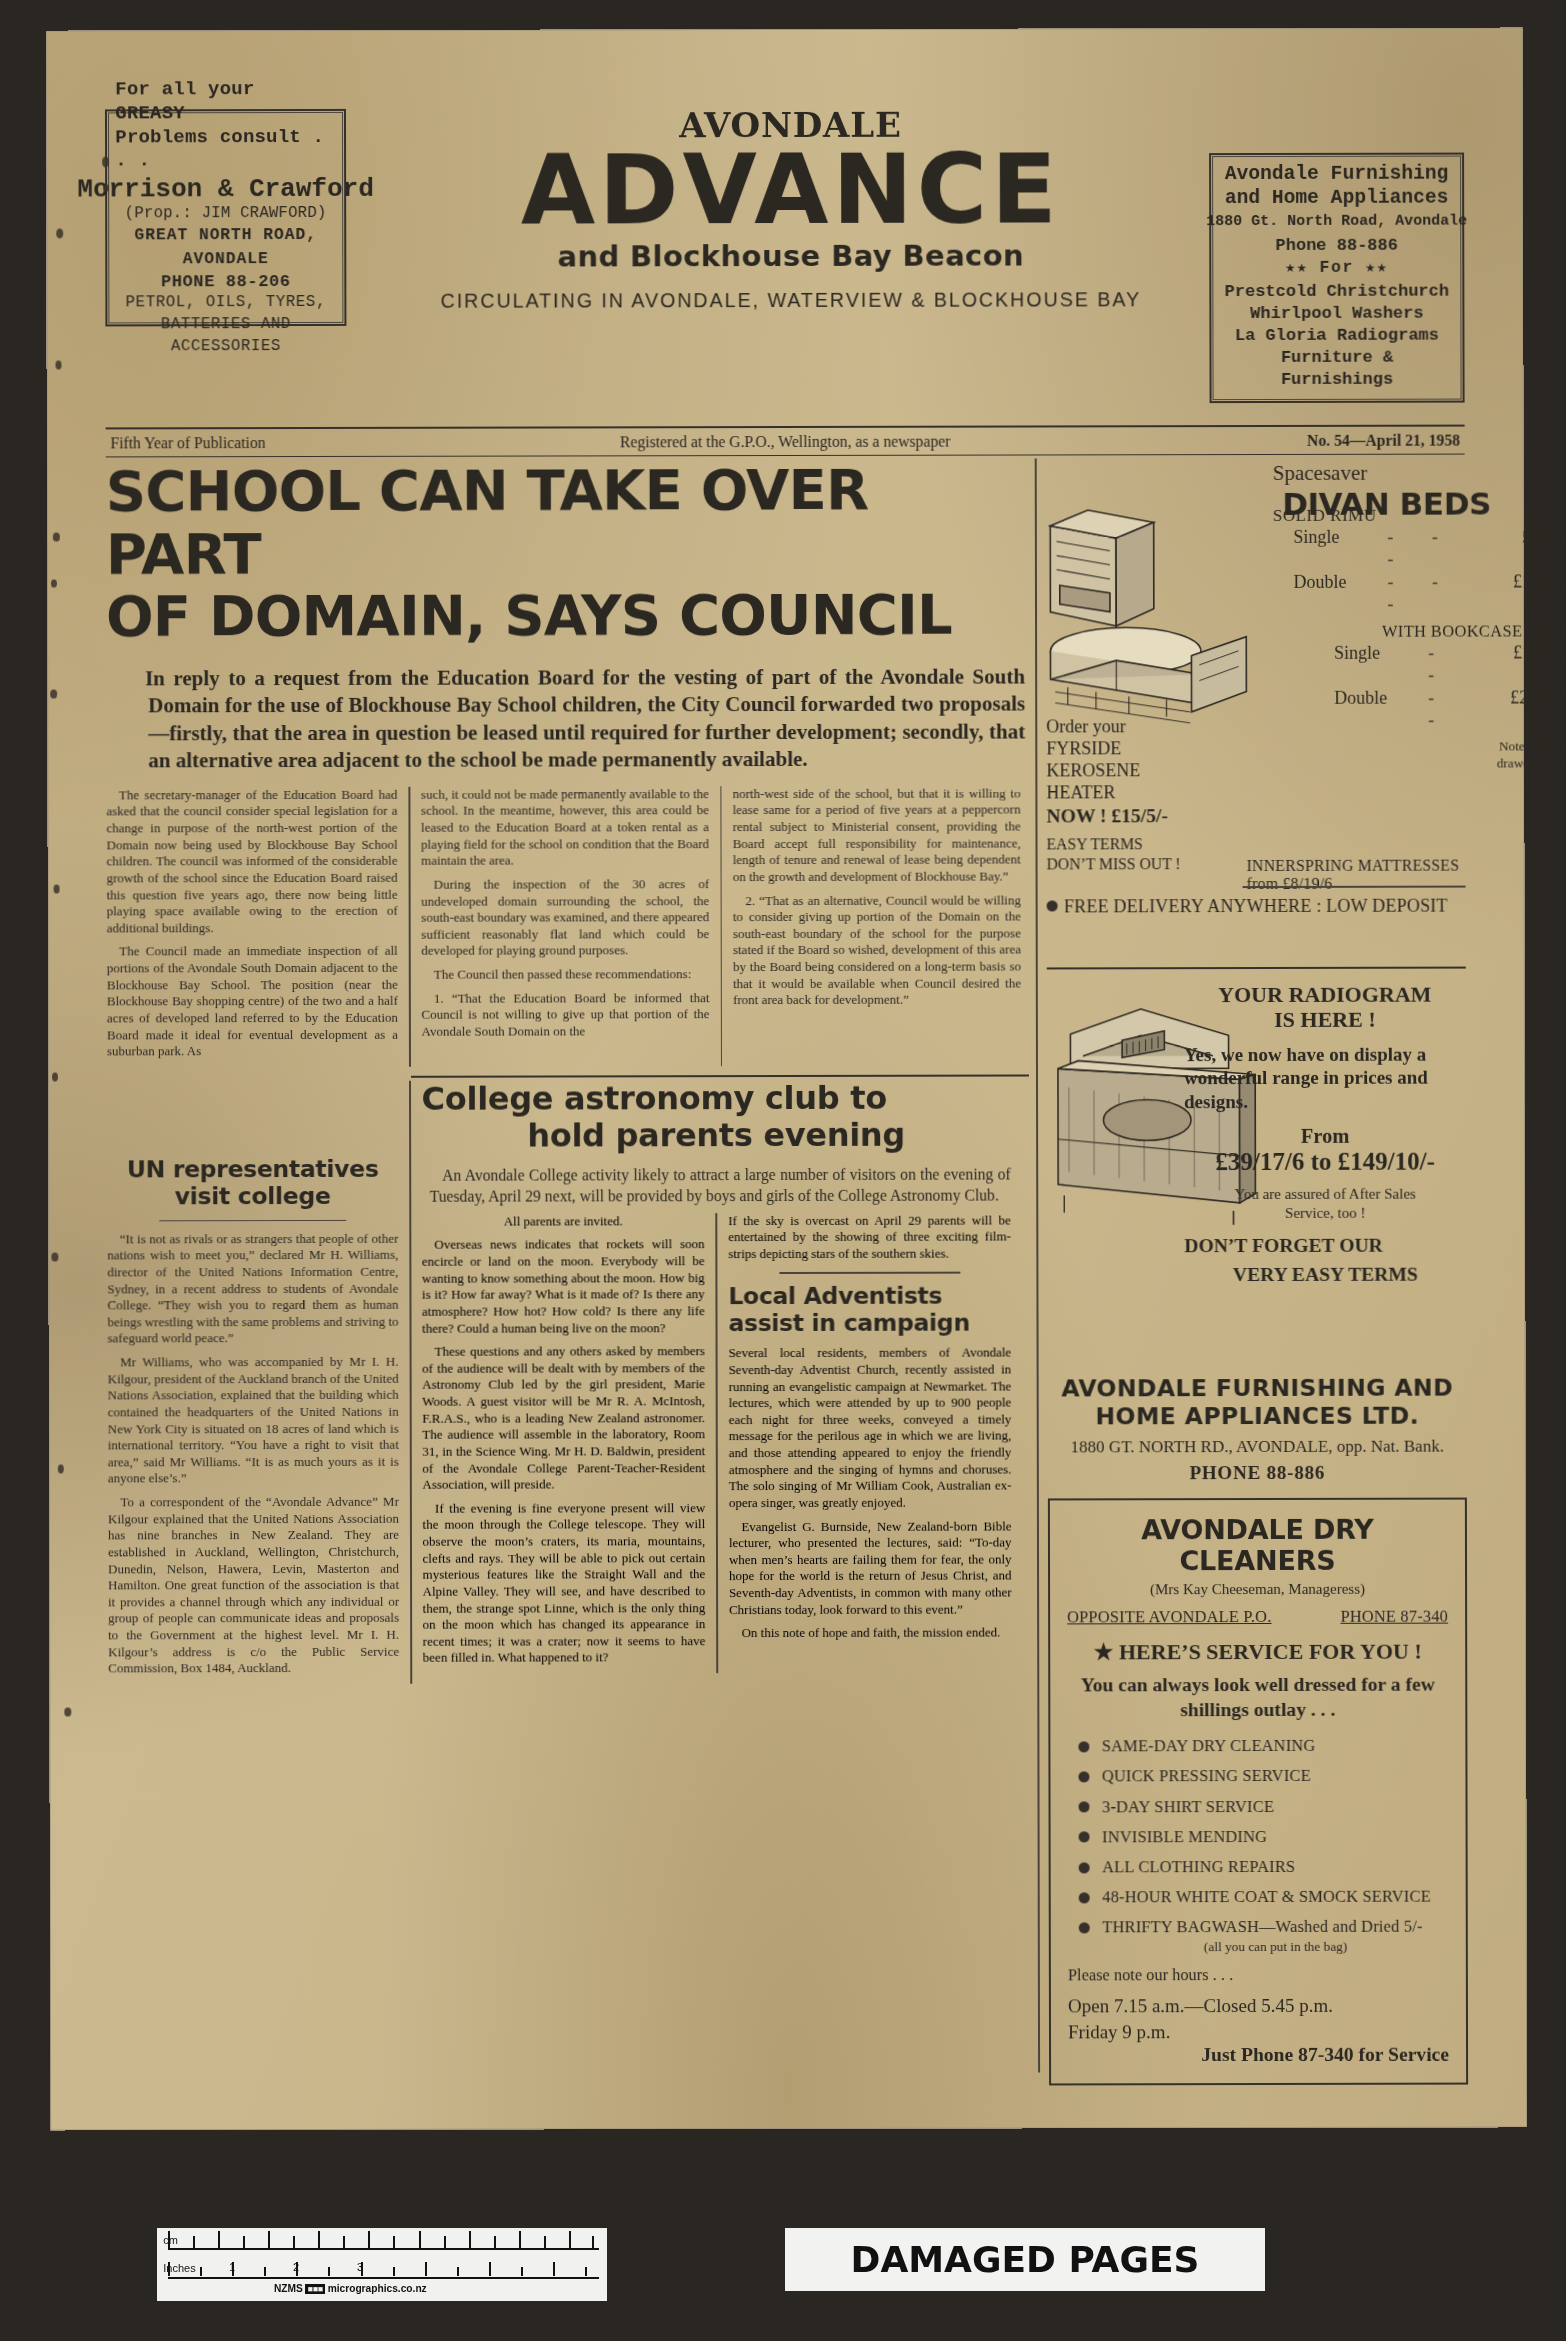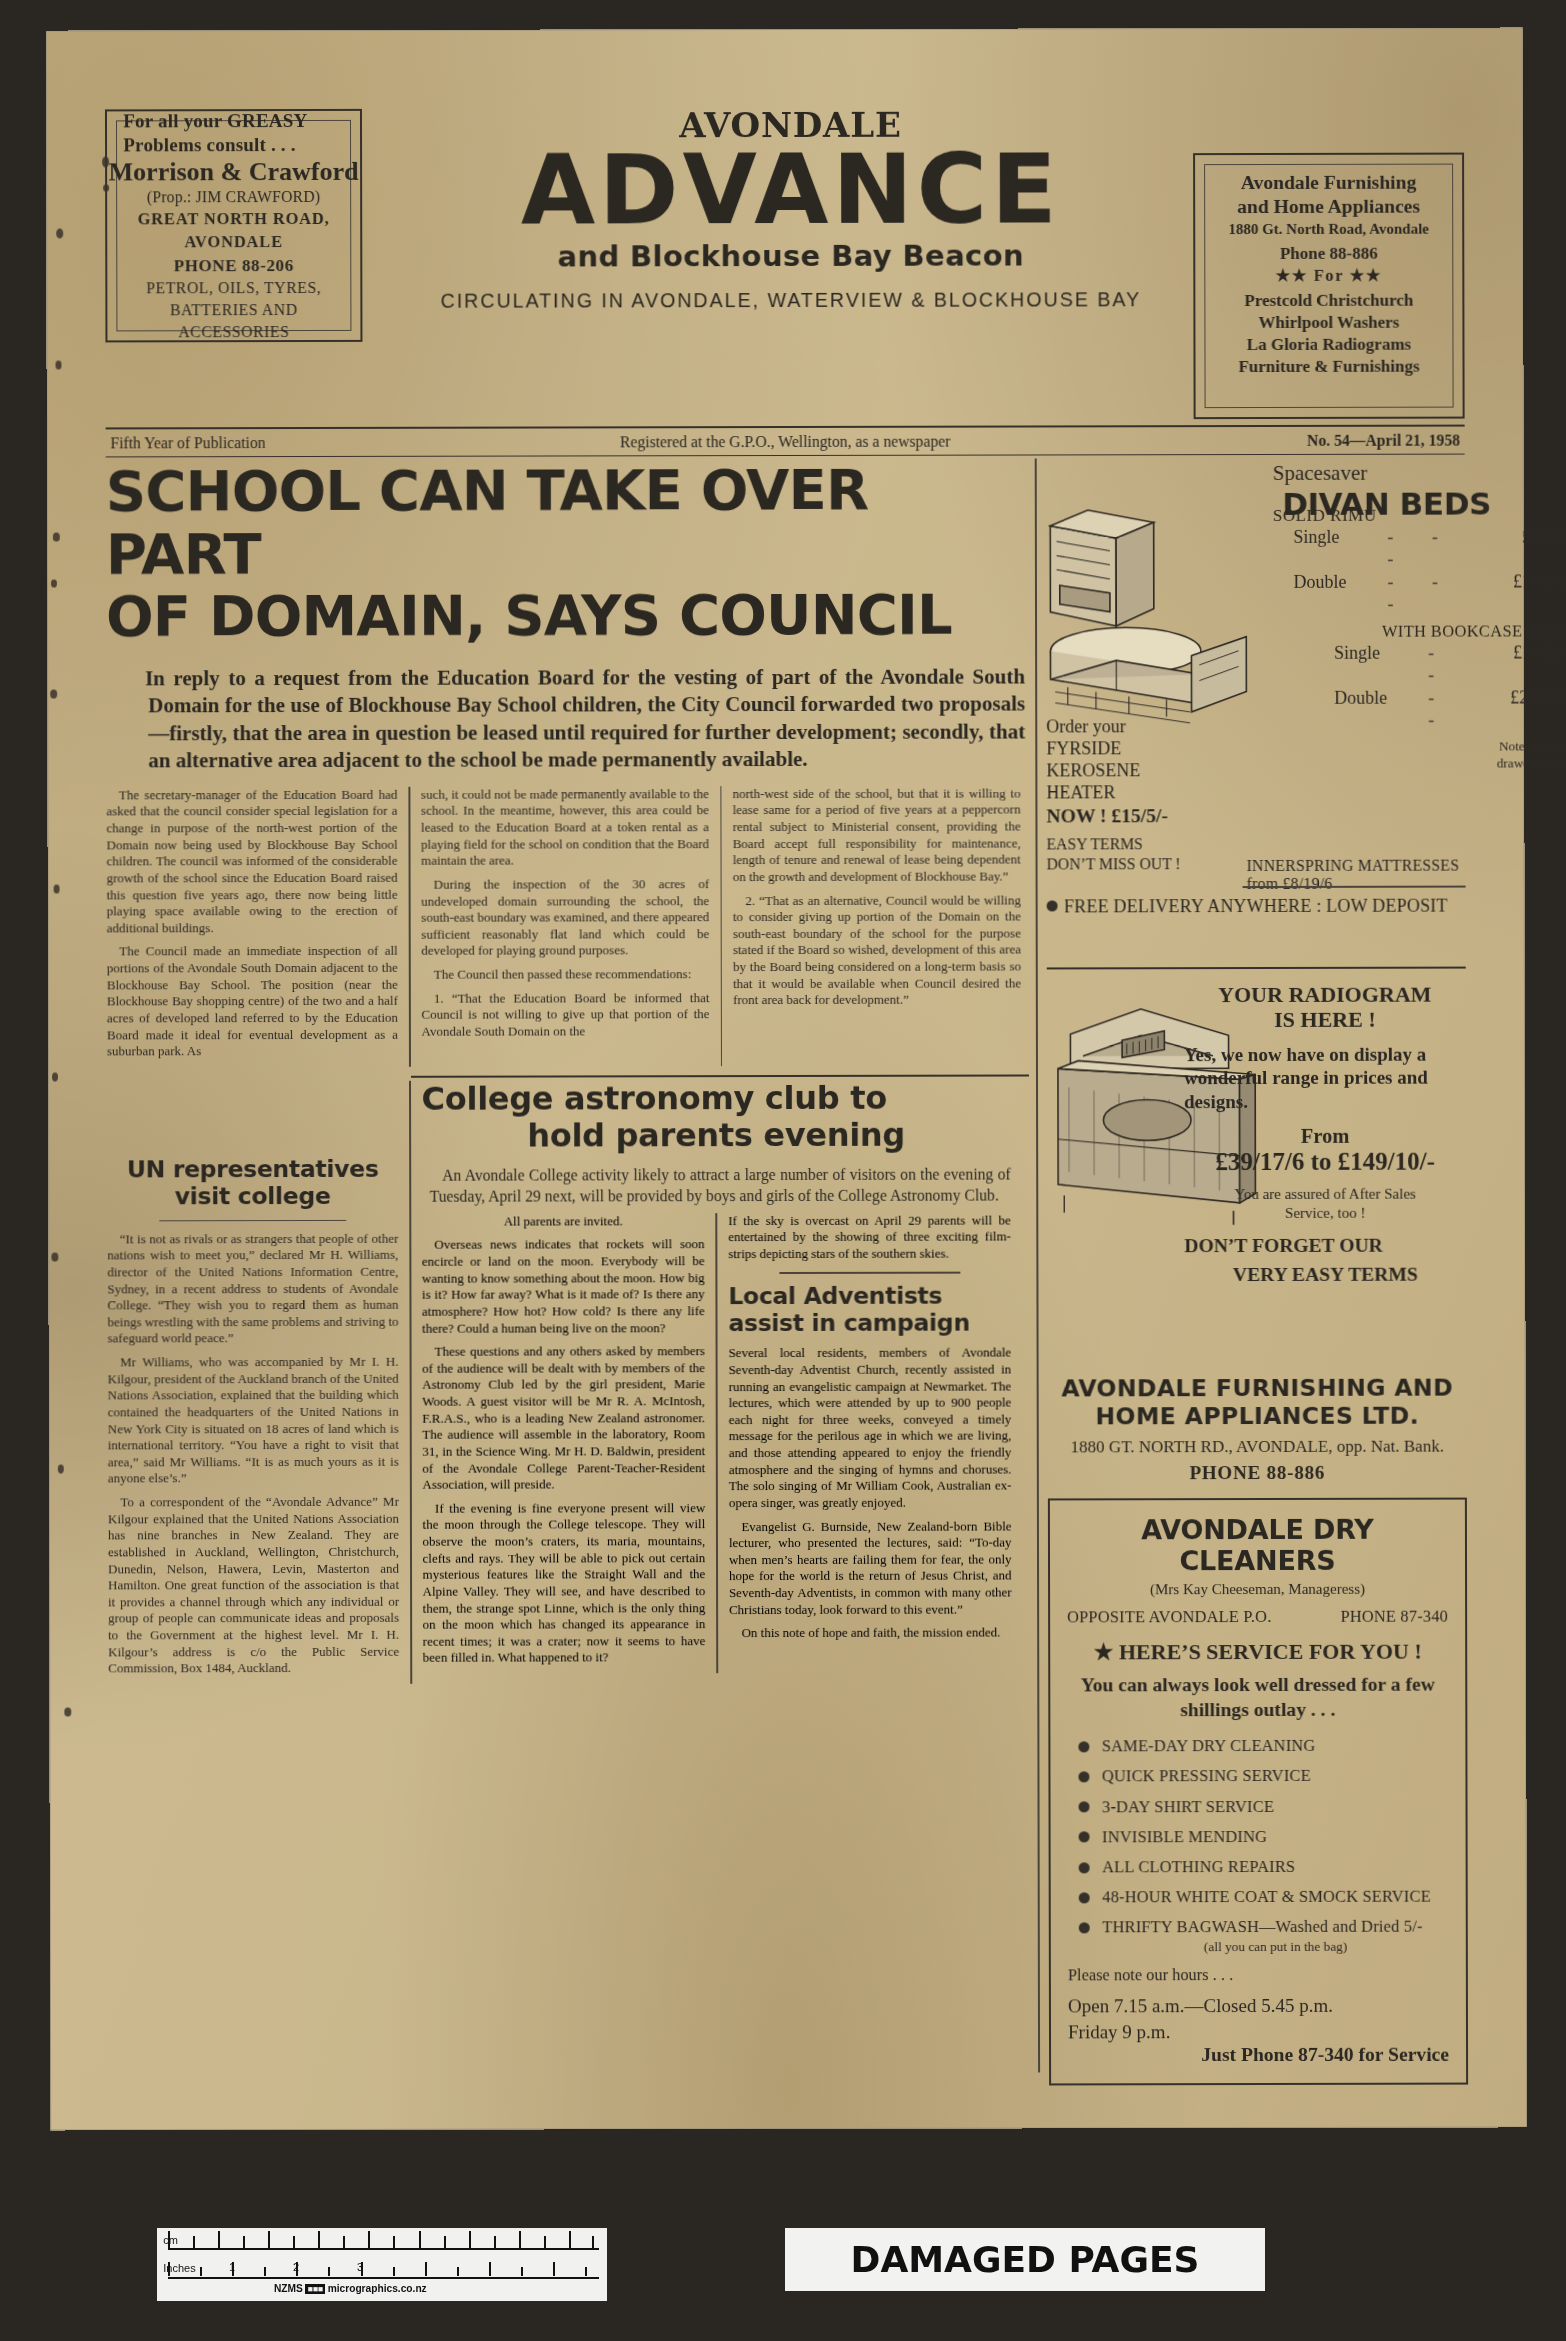--- a/index.html
+++ b/index.html
@@ -34,21 +34,22 @@
 
   
   .ink{color:#2b2721;}
 
   
   #masthead{position:absolute;left:0;top:0;width:100%;height:362px;}
 
   .adbox{
     position:absolute;
     border:2.3px solid #35302a;
-    padding:9px;
+    padding:1px;
+    font-family:Liberation Mono, monospace;
   }
   .adbox .inner{border:0.8px solid #4a443b;width:100%;height:100%;box-sizing:border-box;
     display:flex;flex-direction:column;align-items:center;justify-content:center;padding:4.7px 6.3px;}
 
   #ad-morrison{left:58px;top:78px;width:235px;height:211px;}
   #ad-morrison .l1,#ad-morrison .l2{font-weight:bold;font-size:19px;align-self:flex-start;line-height:1.25;letter-spacing:0.2px;}
   #ad-morrison .name{font-weight:bold;font-size:26px;line-height:1.1;margin-top:1.6px;white-space:nowrap;}
   #ad-morrison .prop{font-size:15.7px;letter-spacing:0.2px;margin-top:0.8px;}
   #ad-morrison .addr{font-weight:bold;font-size:16.4px;letter-spacing:0.9px;line-height:1.24;margin-top:3.1px;text-align:center;}
   #ad-morrison .phone{font-weight:bold;font-size:17px;letter-spacing:0.6px;margin-top:3.1px;}
@@ -162,21 +163,21 @@
 
   #furnco{text-align:center;margin-top:4.7px;}
   #furnco .l1{font-family:"DejaVu Sans",sans-serif;font-weight:bold;font-size:23.5px;line-height:1.22;letter-spacing:0.4px;}
   #furnco .l2{font-size:17px;margin-top:6.3px;}
   #furnco .l3{font-weight:bold;font-size:19px;margin-top:4.7px;letter-spacing:0.8px;}
 
   
   #drybox{border:2.3px solid #35302a;margin-top:14px;padding:14px 17px 17px 17px;}
   #drybox .title{font-family:"DejaVu Sans",sans-serif;font-weight:bold;font-size:27px;text-align:center;letter-spacing:-0.2px;}
   #drybox .mgr{font-size:15px;text-align:center;margin-top:4.7px;}
-  #drybox .row{display:flex;justify-content:space-between;font-size:16.4px;margin-top:9.4px;letter-spacing:0.2px;}
+  #drybox .row{display:flex;justify-content:space-between;font-size:16.4px;margin-top:9.4px;letter-spacing:0.2px;text-decoration:underline;}
   #drybox .service{font-weight:bold;font-size:22px;text-align:center;margin-top:12.5px;}
   #drybox .dressed{font-weight:bold;font-size:19.6px;text-align:center;line-height:1.25;margin-top:7.8px;}
   #drybox ul{list-style:none;margin:14px 0 0 0;padding:0 0 0 11px;}
   #drybox li{font-size:16.4px;letter-spacing:0.2px;margin-bottom:10.2px;position:relative;padding-left:23.5px;}
   #drybox li .dot{position:absolute;left:0;top:4.7px;width:11px;height:11px;border-radius:50%;background:#35302a;}
   #drybox li .sm{display:block;font-size:13.3px;text-align:center;letter-spacing:0;margin-top:1.6px;}
   #drybox .note{font-size:16.4px;margin-top:9.4px;}
   #drybox .hours{font-weight:normal;font-size:19px;text-align:left;line-height:1.35;margin-top:7.8px;}
   #drybox .just{font-weight:bold;font-size:19.6px;text-align:right;margin-top:0;}
 

